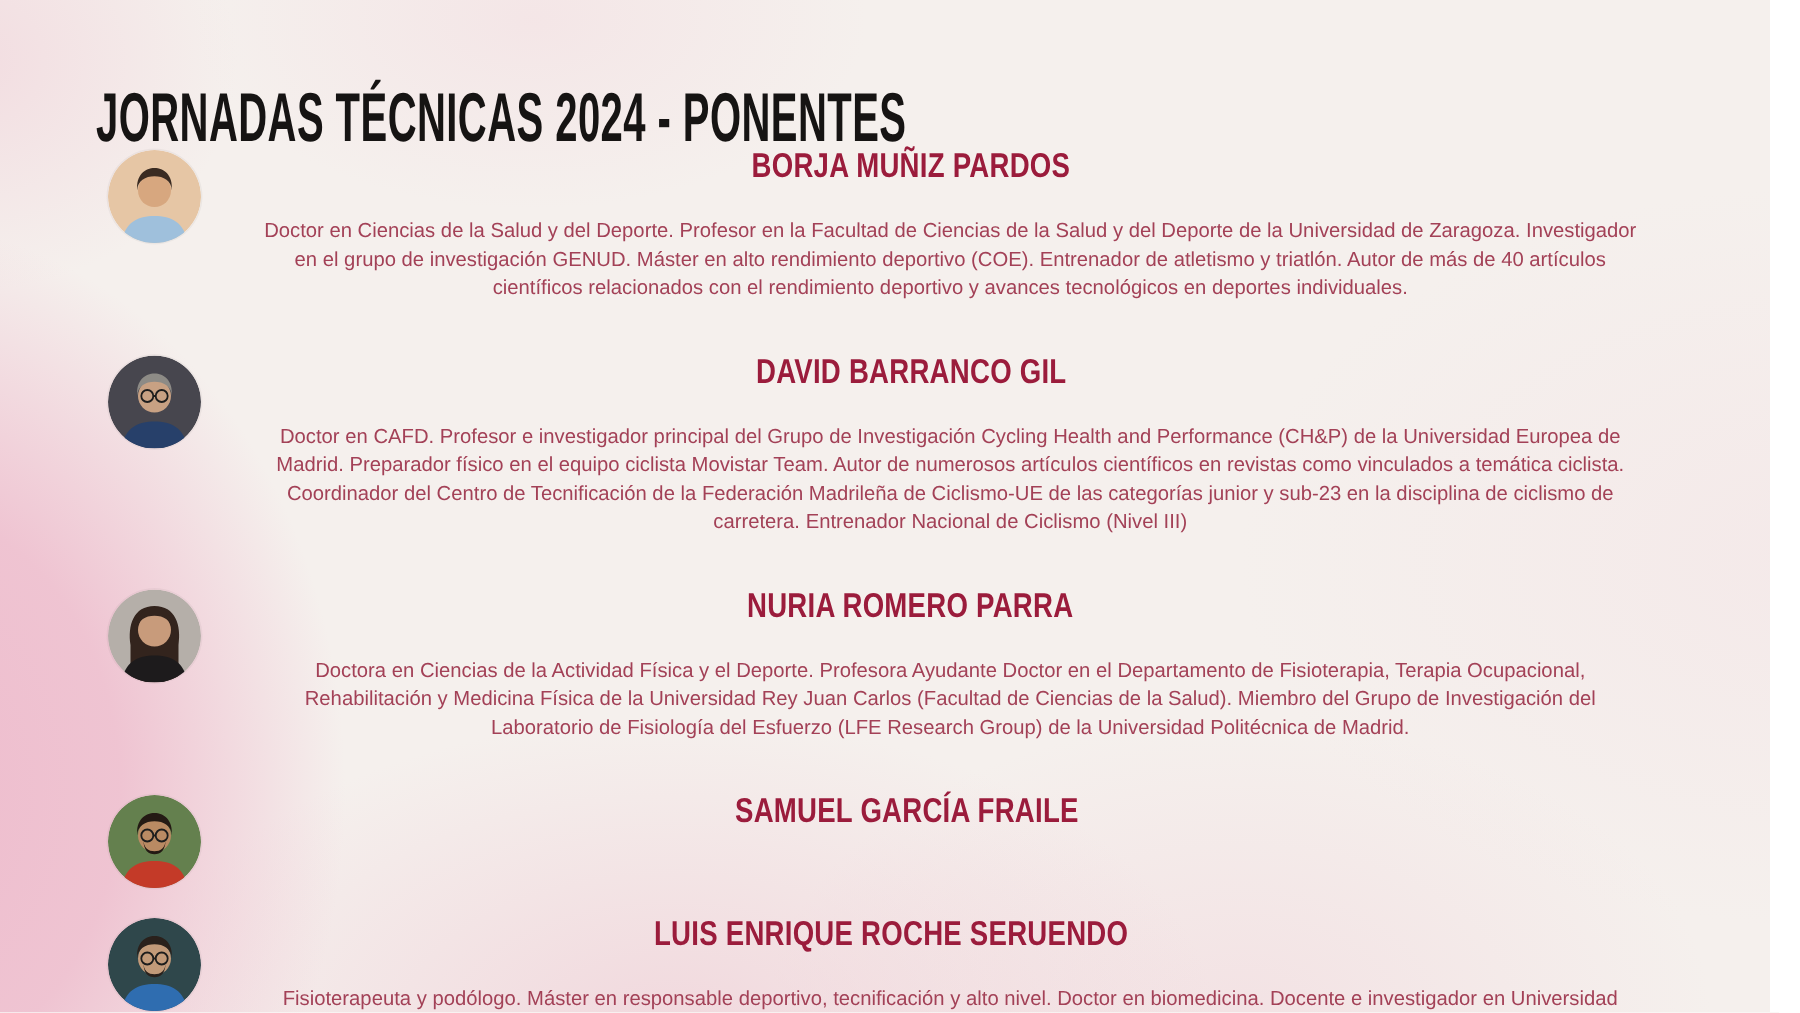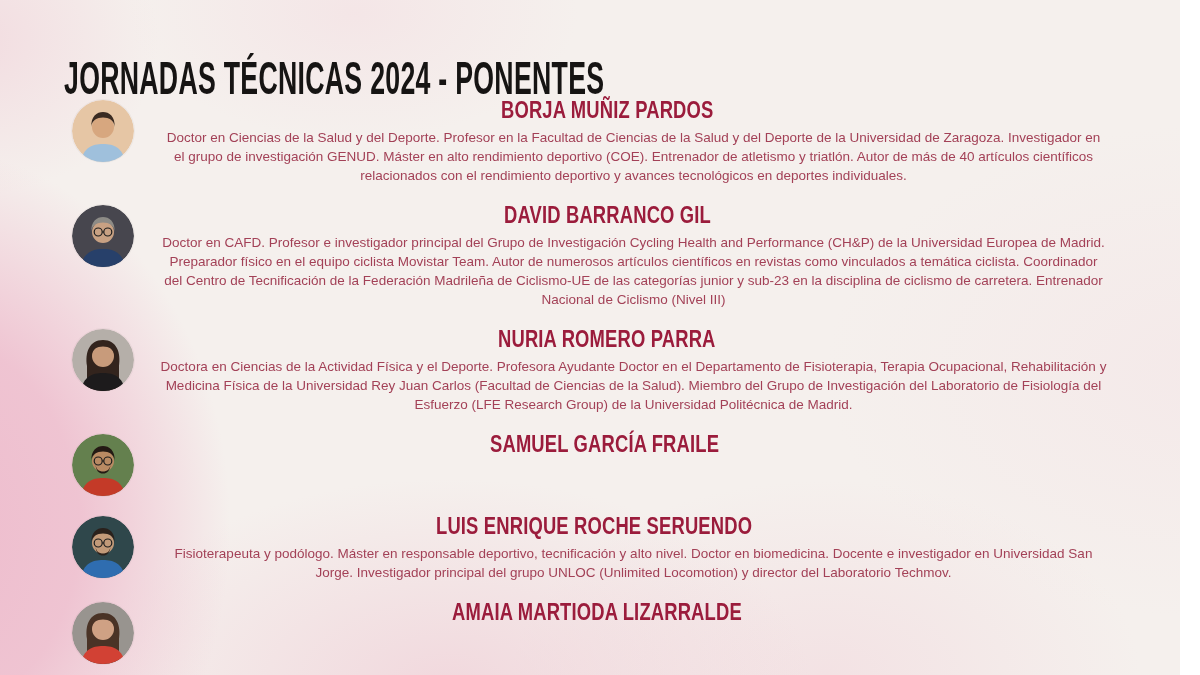--- a/index.html
+++ b/index.html
@@ -37,21 +37,21 @@
   }
   .avatar svg{display:block;width:62px;height:62px;}
   .speaker-text{flex:1;min-width:0;}
   .speaker-name{
     display:inline-block;margin:0 0 4px 0;
     font-size:23px;font-weight:bold;color:#9b1c3c;
     white-space:nowrap;letter-spacing:0.2px;
     transform:scaleX(0.8);transform-origin:left bottom;
   }
   .speaker-bio{
-    margin:0;font-size:13.5px;line-height:19px;color:#a34157;
+    margin:16px;font-size:13.5px;line-height:19px;color:#a34157;
   }
   .speaker-bio.multiline{white-space:pre-line;}
   
   .longhair,.glasses,.beard{display:none;}
   .s2 .glasses,.s4 .glasses,.s5 .glasses{display:block;}
   .s4 .beard,.s5 .beard{display:block;}
   .s3 .longhair,.s6 .longhair{display:block;}
   
   .s1{--bg:#e6c6a5;--skin:#d7a77f;--hair:#3a2b22;--top:#9fc0dc;}
   .s2{--bg:#47464e;--skin:#c8a183;--hair:#8d8b86;--top:#27406a;}

